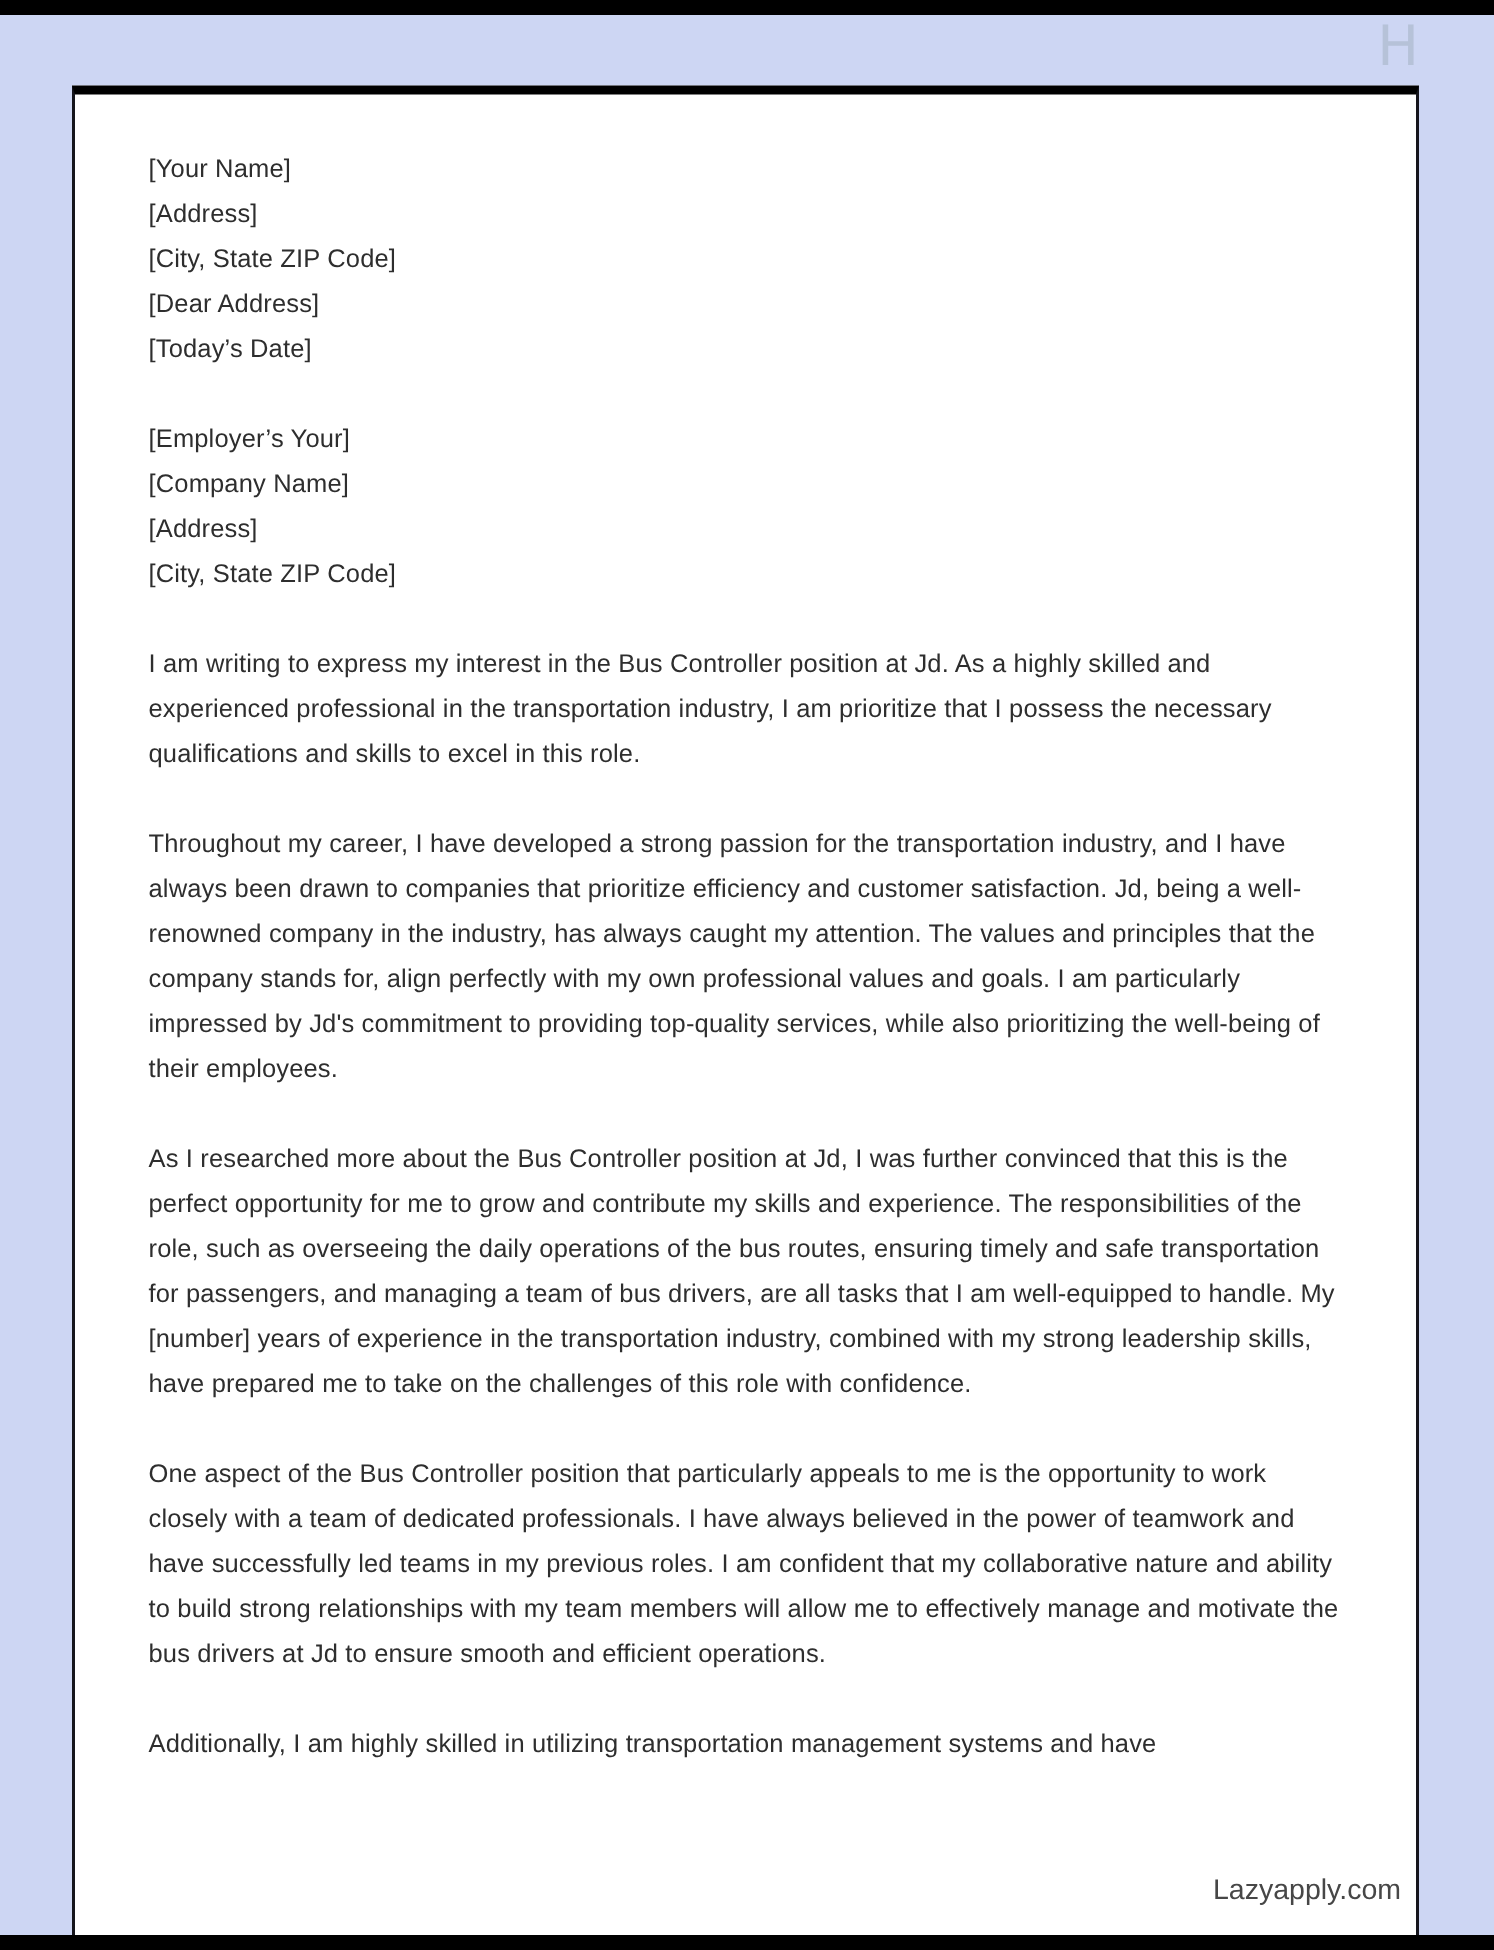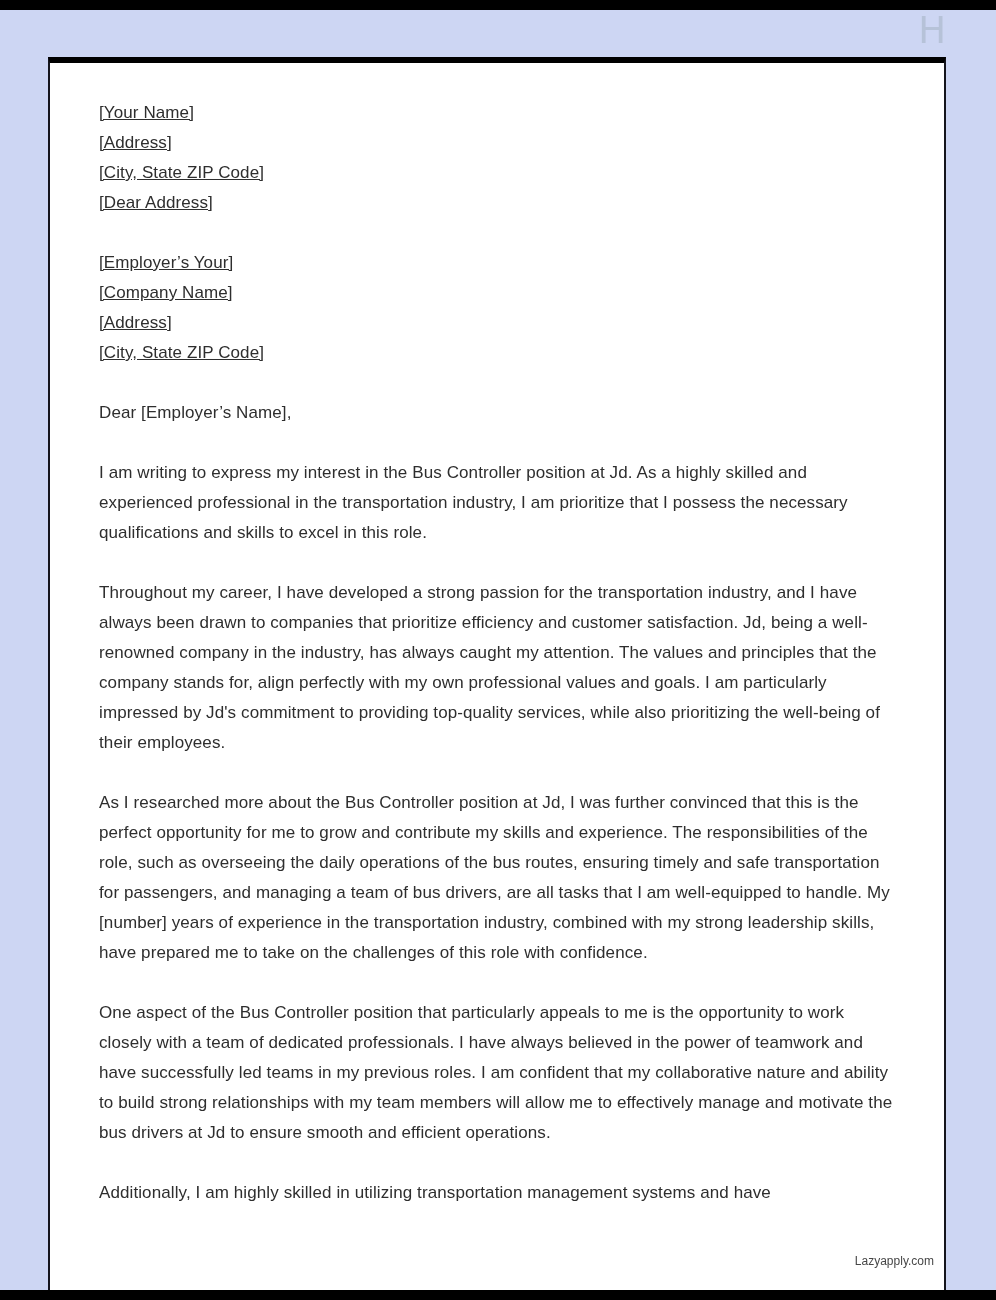--- a/index.html
+++ b/index.html
@@ -39,24 +39,24 @@
   }
   .doc-content {
     padding: 35px 49px 0 49px;
     color: #2e2e2e;
     font-size: 17px;
     line-height: 30px;
     letter-spacing: 0.1px;
   }
   .block { margin-bottom: 30px; }
   .block:last-child { margin-bottom: 16px; }
-  .addr-line { white-space: nowrap; text-decoration: underline; }
+  .addr-line { white-space: nowrap; }
   .watermark {
     position: absolute; top: 1190px; right: 10px;
-    font-size: 12px; line-height: 16px;
+    font-size: 19px; line-height: 16px;
     color: #474747;
     z-index: 3;
   }
 </style>
 </head>
 <body>
 
 <div class="screen">
 
   <div class="top-bar"></div>
@@ -64,30 +64,30 @@
   <div class="logo-h">H</div>
 
   <div class="doc-page">
     <div class="doc-content">
 
       <div class="block">
         <div class="addr-line">[Your Name]</div>
         <div class="addr-line">[Address]</div>
         <div class="addr-line">[City, State ZIP Code]</div>
         <div class="addr-line">[Dear Address]</div>
+        <div class="addr-line">[Today’s Date]</div>
       </div>
 
       <div class="block">
         <div class="addr-line">[Employer’s Your]</div>
         <div class="addr-line">[Company Name]</div>
         <div class="addr-line">[Address]</div>
         <div class="addr-line">[City, State ZIP Code]</div>
       </div>
 
-      <div class="block">Dear [Employer’s Name],</div>
 
       <p class="block">I am writing to express my interest in the Bus Controller position at Jd. As a highly skilled and experienced professional in the transportation industry, I am prioritize that I possess the necessary qualifications and skills to excel in this role.</p>
       <p class="block">Throughout my career, I have developed a strong passion for the transportation industry, and I have always been drawn to companies that prioritize efficiency and customer satisfaction. Jd, being a well-renowned company in the industry, has always caught my attention. The values and principles that the company stands for, align perfectly with my own professional values and goals. I am particularly impressed by Jd's commitment to providing top-quality services, while also prioritizing the well-being of their employees.</p>
       <p class="block">As I researched more about the Bus Controller position at Jd, I was further convinced that this is the perfect opportunity for me to grow and contribute my skills and experience. The responsibilities of the role, such as overseeing the daily operations of the bus routes, ensuring timely and safe transportation for passengers, and managing a team of bus drivers, are all tasks that I am well-equipped to handle. My [number] years of experience in the transportation industry, combined with my strong leadership skills, have prepared me to take on the challenges of this role with confidence.</p>
       <p class="block">One aspect of the Bus Controller position that particularly appeals to me is the opportunity to work closely with a team of dedicated professionals. I have always believed in the power of teamwork and have successfully led teams in my previous roles. I am confident that my collaborative nature and ability to build strong relationships with my team members will allow me to effectively manage and motivate the bus drivers at Jd to ensure smooth and efficient operations.</p>
       <p class="block">Additionally, I am highly skilled in utilizing transportation management systems and have</p>
 
     </div>
 
     <div class="watermark">Lazyapply.com</div>

